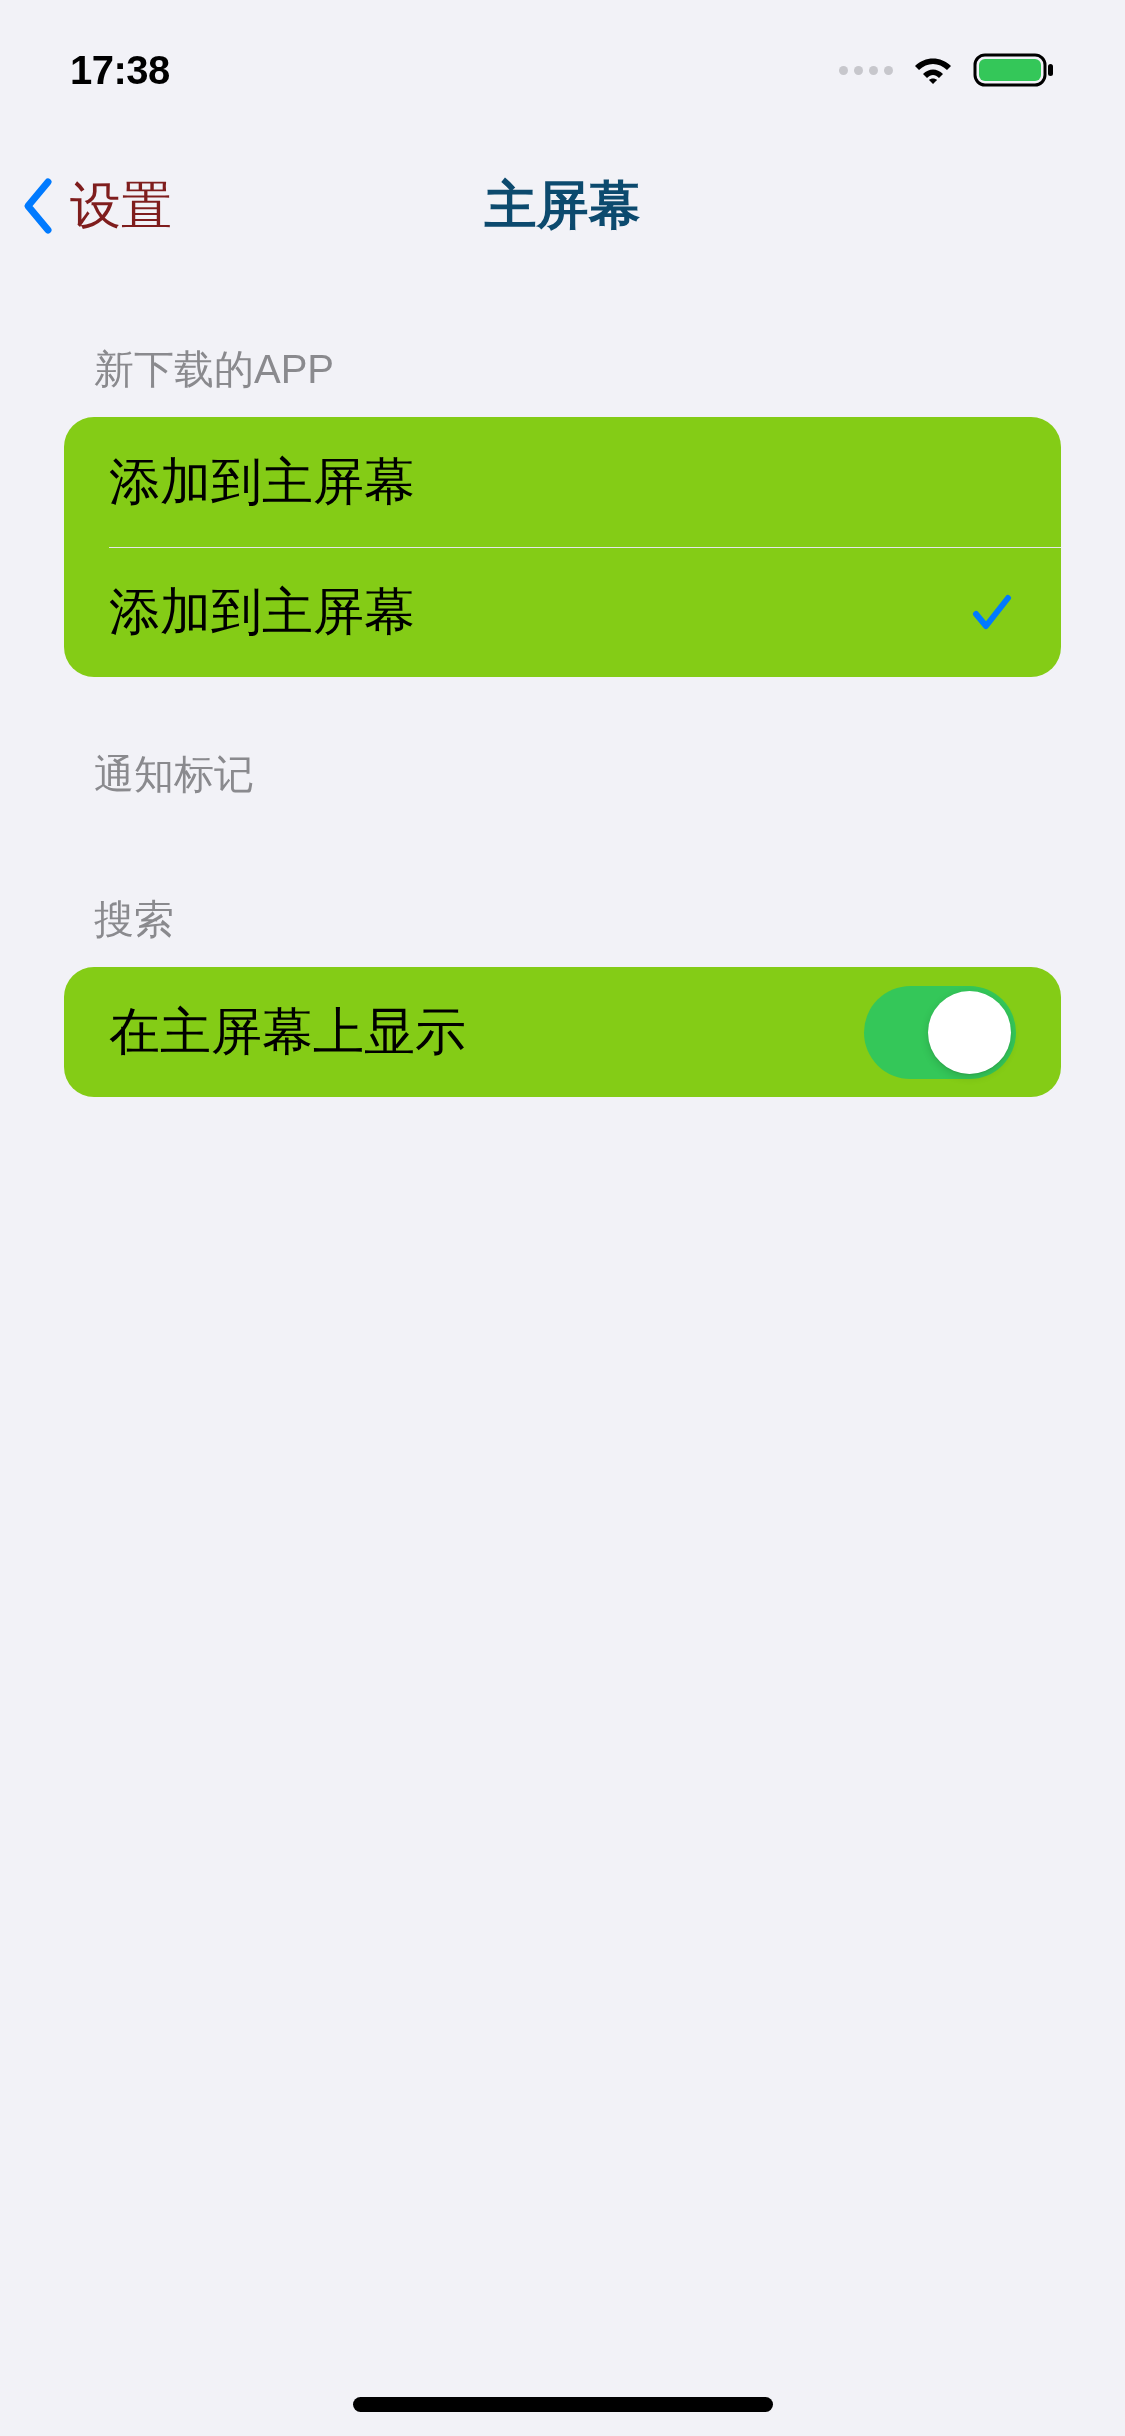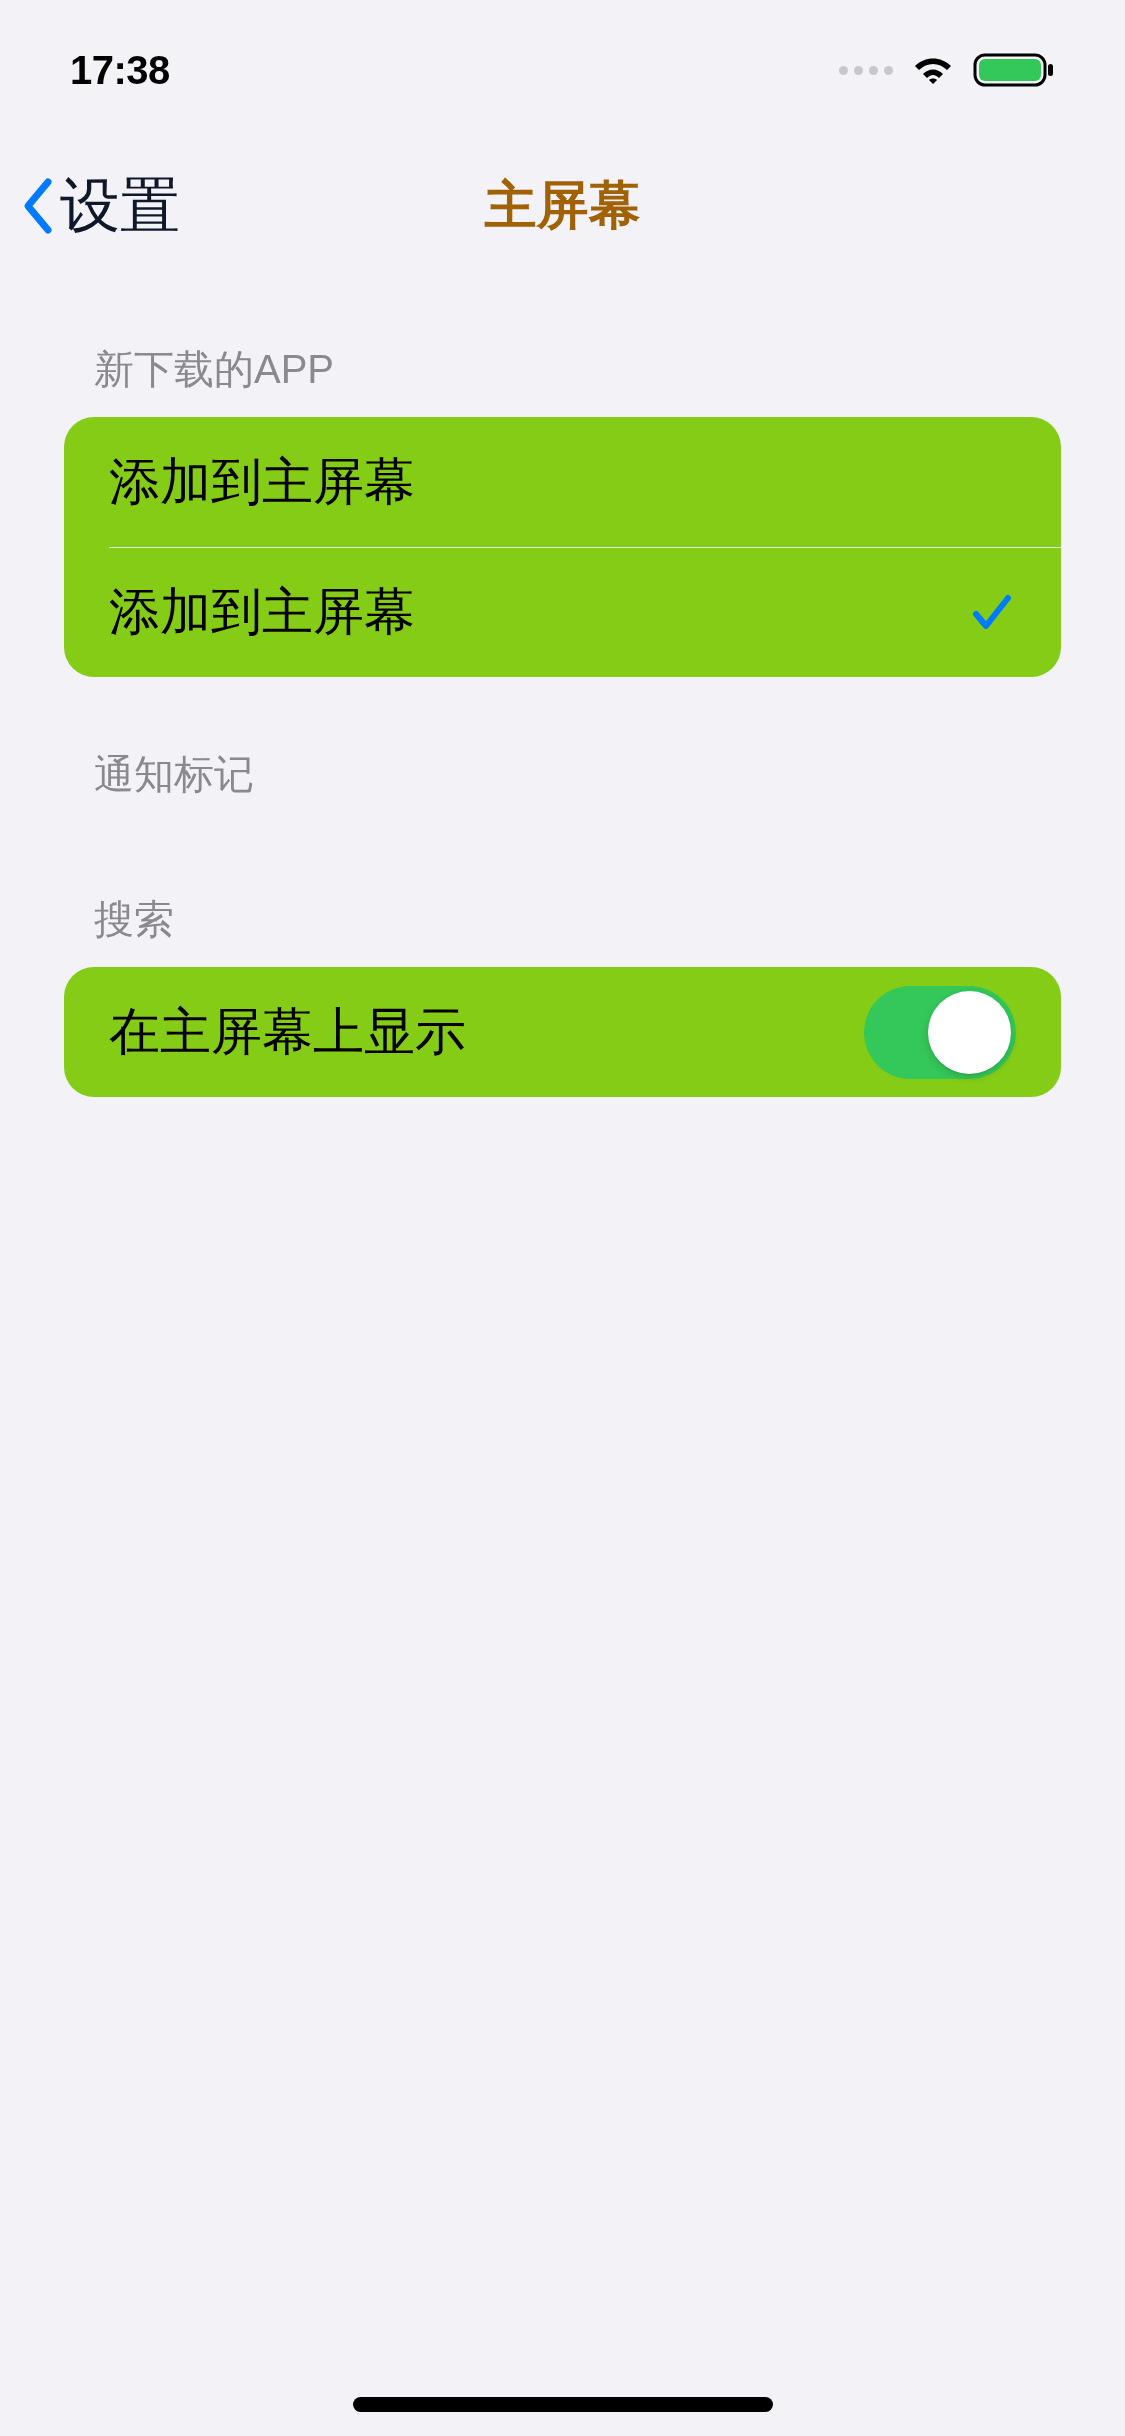--- a/index.html
+++ b/index.html
@@ -70,39 +70,39 @@
       height: 132px;
       display: flex;
       align-items: center;
       position: relative;
       padding: 0 20px;
     }
     
     .nav-back {
       display: flex;
       align-items: center;
-      gap: 4px;
-      color: #0f172a;
-      font-size: 60px;
+      gap: 14px;
+      color: #7f1d1d;
+      font-size: 51px;
       font-weight: 400;
     }
     
     .nav-back-chevron svg {
       width: 36px;
       height: 60px;
       display: block;
     }
     
     .nav-title {
       position: absolute;
       left: 50%;
       transform: translateX(-50%);
       font-size: 52px;
       font-weight: 600;
-      color: #a16207;
+      color: #0c4a6e;
     }
     
     
     .content {
       padding: 0 64px;
     }
     
     .section-header {
       font-size: 40px;
       color: #8a8a8e;

